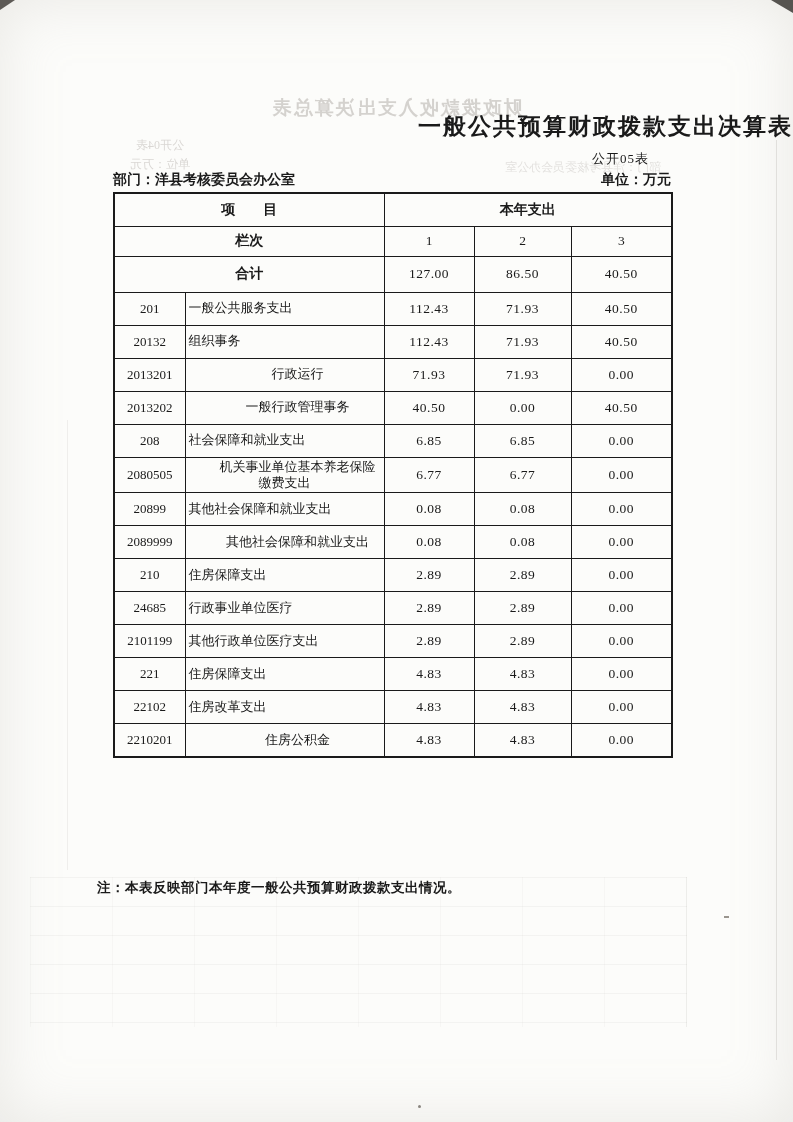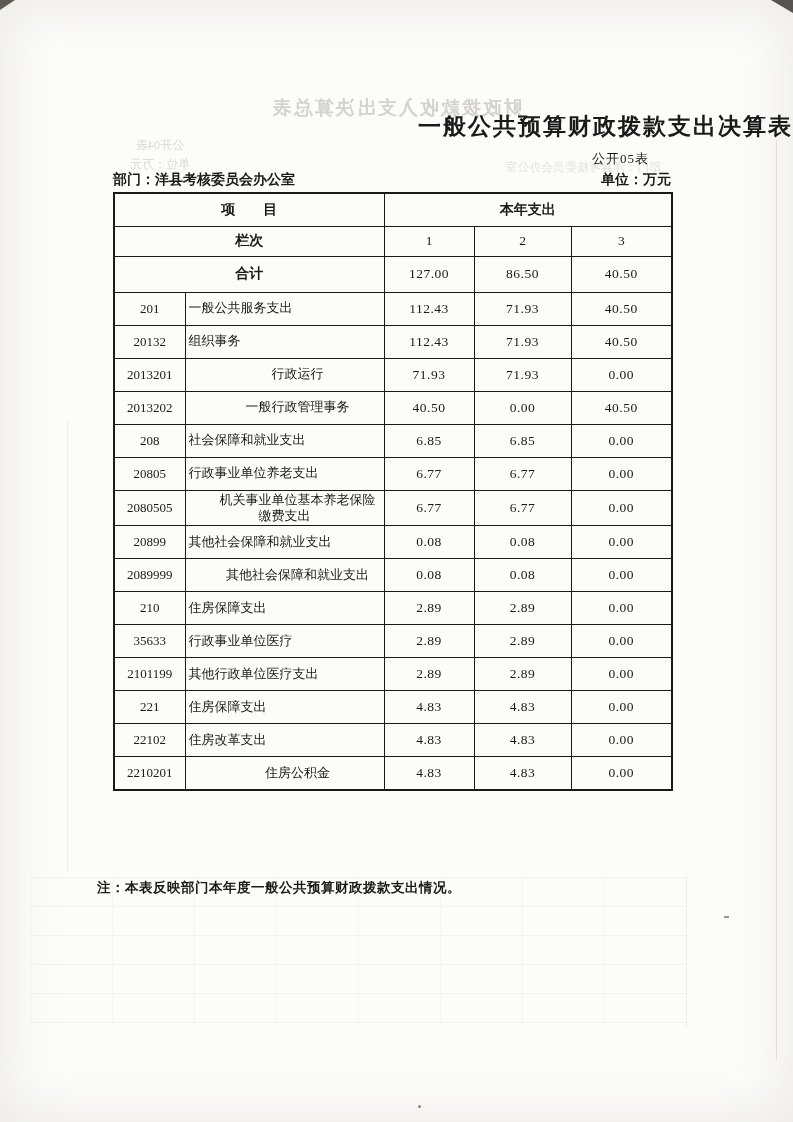--- a/index.html
+++ b/index.html
@@ -135,27 +135,20 @@
           <td class="num">40.50</td>
         </tr>
         <tr>
           <td class="code">208</td>
           <td class="name">社会保障和就业支出</td>
           <td class="num">6.85</td>
           <td class="num">6.85</td>
           <td class="num">0.00</td>
         </tr>
         <tr>
-          <td class="code">20805</td>
-          <td class="name">行政事业单位养老支出</td>
-          <td class="num">6.77</td>
-          <td class="num">6.77</td>
-          <td class="num">0.00</td>
-        </tr>
-        <tr>
           <td class="code">2080505</td>
           <td class="name indent">机关事业单位基本养老保险缴费支出</td>
           <td class="num">6.77</td>
           <td class="num">6.77</td>
           <td class="num">0.00</td>
         </tr>
         <tr>
           <td class="code">20899</td>
           <td class="name">其他社会保障和就业支出</td>
           <td class="num">0.08</td>
@@ -170,21 +163,21 @@
           <td class="num">0.00</td>
         </tr>
         <tr>
           <td class="code">210</td>
           <td class="name">住房保障支出</td>
           <td class="num">2.89</td>
           <td class="num">2.89</td>
           <td class="num">0.00</td>
         </tr>
         <tr>
-          <td class="code">35633</td>
+          <td class="code">24685</td>
           <td class="name">行政事业单位医疗</td>
           <td class="num">2.89</td>
           <td class="num">2.89</td>
           <td class="num">0.00</td>
         </tr>
         <tr>
           <td class="code">2101199</td>
           <td class="name">其他行政单位医疗支出</td>
           <td class="num">2.89</td>
           <td class="num">2.89</td>

